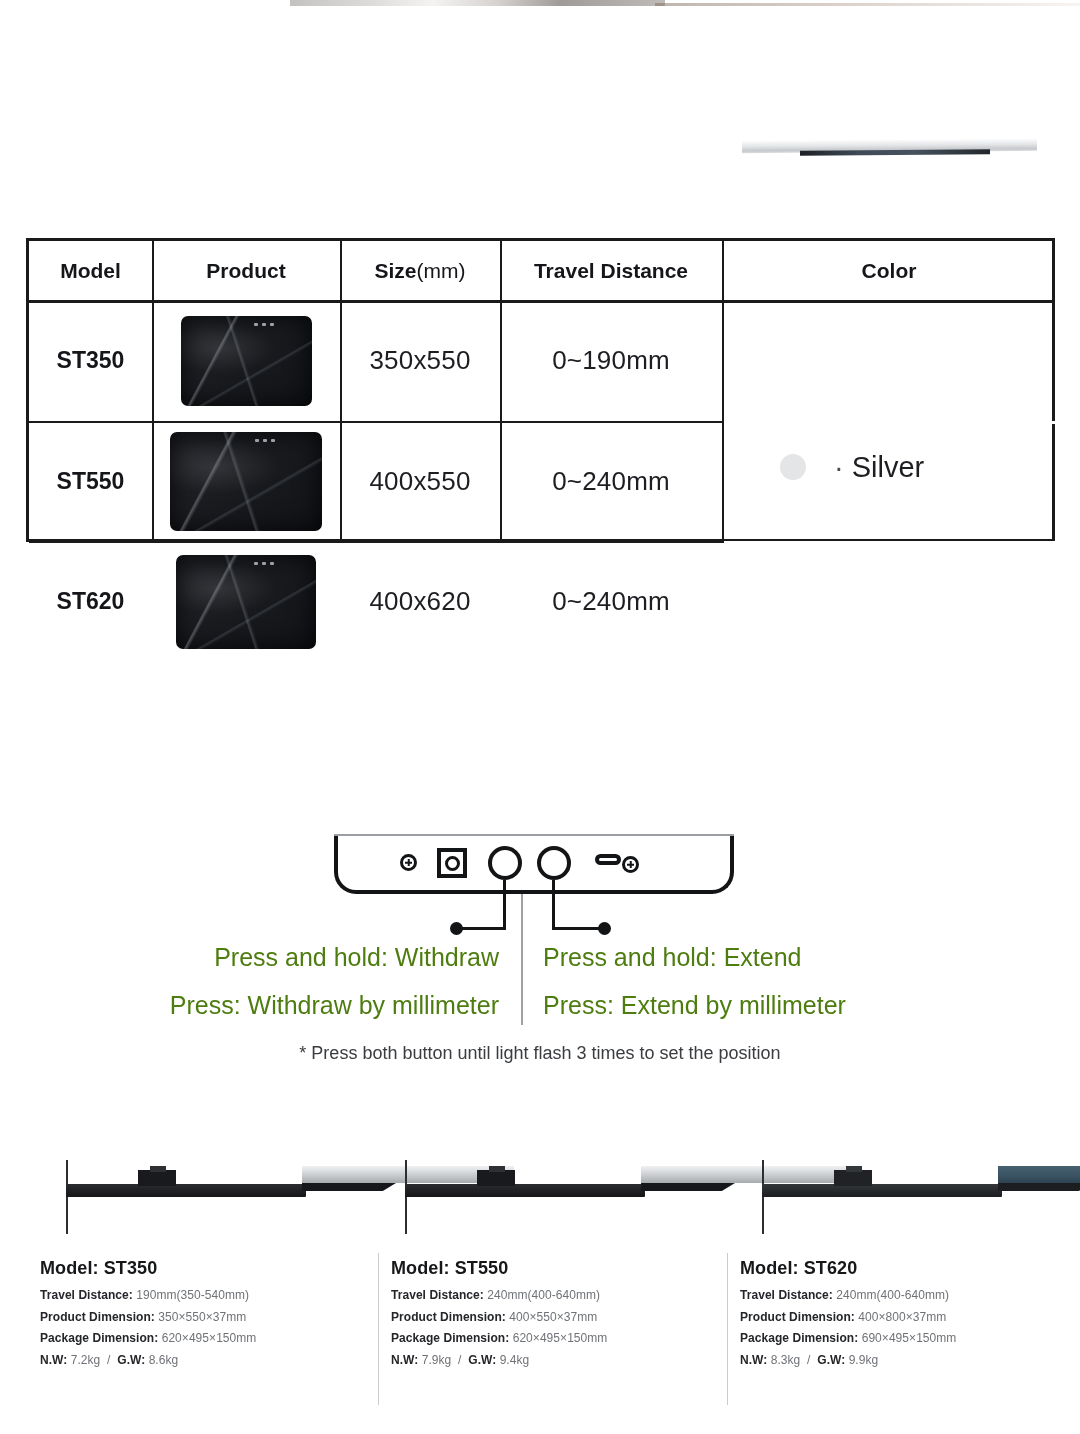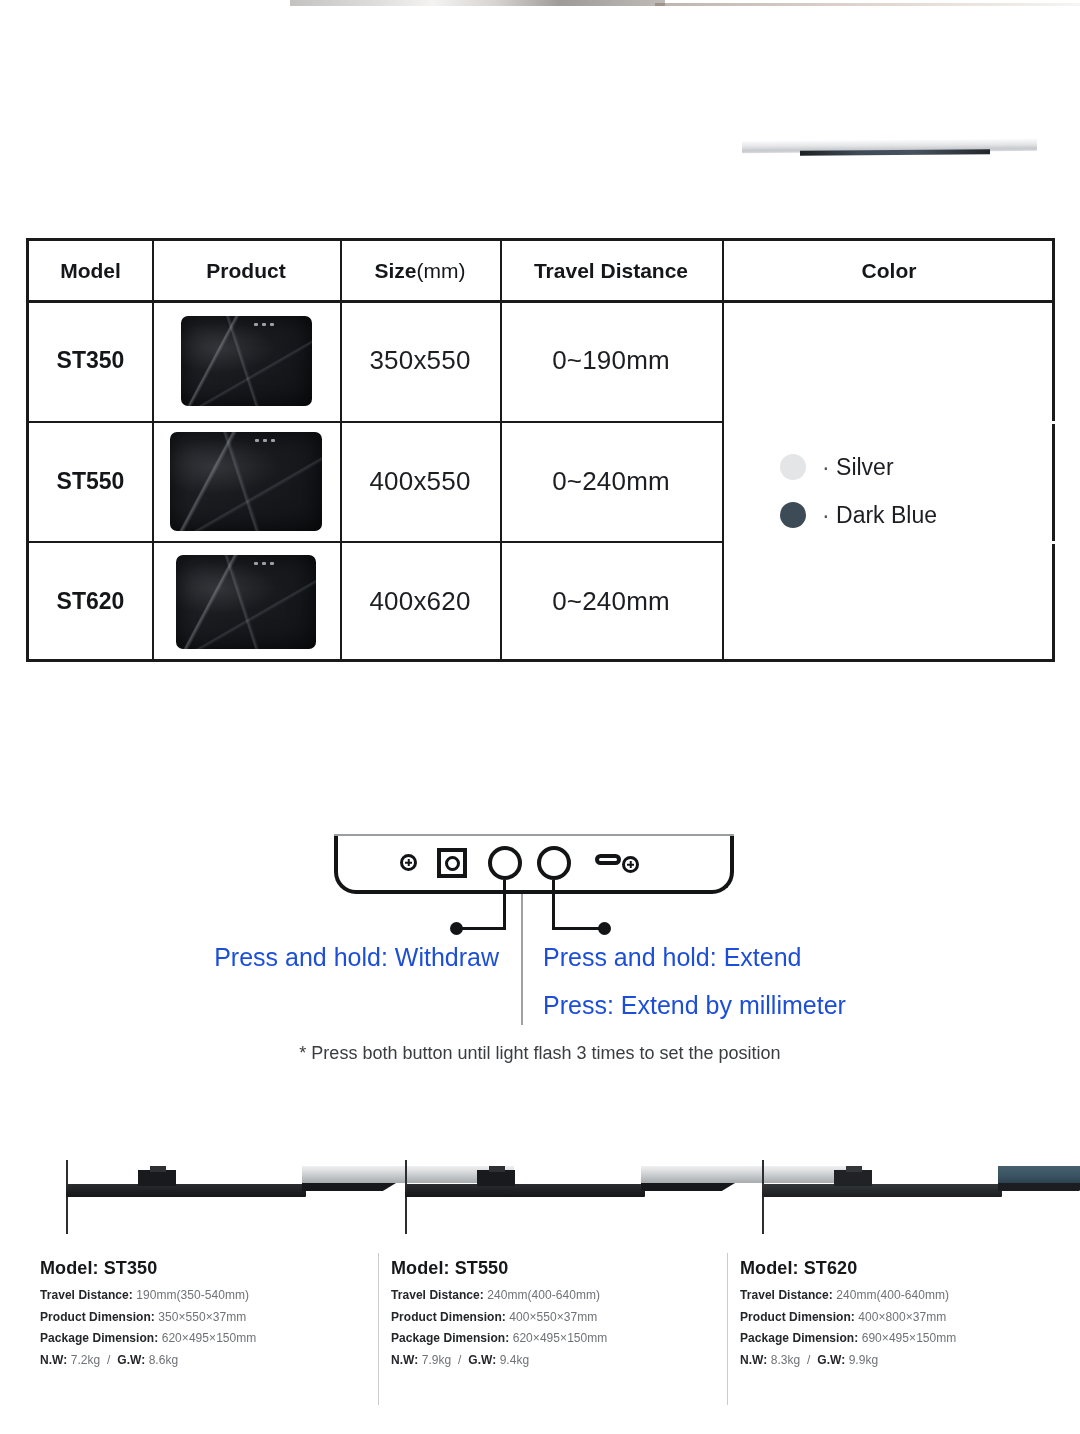--- a/index.html
+++ b/index.html
@@ -28,21 +28,21 @@
   .title {
     position: absolute; top: 118px; left: 0; width: 1080px;
     text-align: center;
     font-size: 63px; font-weight: 700; letter-spacing: -0.5px;
     color: #121316;
   }
 
   
   .ptable {
     position: absolute; left: 26px; top: 238px;
-    width: 1029px; height: 424px;
+    width: 1029px; height: 304px;
     border: 3px solid #1a1a1a;
   }
   .ptable .vline { position: absolute; top: 0; bottom: 0; width: 2px; background: #1a1a1a; }
   .ptable .hline { position: absolute; left: 0; right: 0; height: 2px; background: #1a1a1a; }
   .ptable .hline.thick { height: 3px; }
 
   .cell {
     position: absolute; display: flex; align-items: center; justify-content: center;
     text-align: center;
   }
@@ -82,21 +82,21 @@
   .silverbar .under {
     position:absolute; left:58px; top:10px; width:190px; height:5px;
     background: linear-gradient(90deg,#1d2024 0%,#3e4a56 30%,#46525e 60%,#23272c 100%);
     transform: skewY(-0.4deg);
   }
 
   
   .legend { position:absolute; left:780px; top:443px; }
   .legend .row { display:flex; align-items:center; height:48px; }
   .legend .sw { width:26px; height:26px; border-radius:50%; flex:none; }
-  .legend .lbl { font-size:23px; margin-left:16px; color:#1d1e22; }
+  .legend .lbl { font-size:29px; margin-left:28px; color:#1d1e22; }
   .legend .lbl .dotsep { color:#4a4c50; }
 
   
   .diagram { position:absolute; left:0; top:830px; width:1080px; height:250px; }
   .panel {
     position:absolute; left:334px; top:6px; width:400px; height:58px;
     border:4px solid #131416; border-top:none;
     border-radius: 0 0 22px 22px;
     background:#fff;
   }
@@ -110,21 +110,21 @@
   .screw::after { left:2px; top:50%; width:7px; height:2.5px; transform:translateY(-50%); }
   .sqport { width:30px; height:30px; border:4px solid #131416; background:#fff; }
   .sqport i { display:block; width:15px; height:15px; margin:3.5px auto 0; border:3px solid #131416; border-radius:50%; }
   .btncirc { width:34px; height:34px; border:4px solid #131416; border-radius:50%; background:#fff; }
   .ledslot { width:26px; height:11px; border:4px solid #131416; border-radius:7px; background:#fff; }
 
   .lead { position:absolute; background:#131416; }
   .leaddot { position:absolute; width:13px; height:13px; border-radius:50%; background:#131416; }
   .midrule { position:absolute; left:521px; top:64px; width:2px; height:131px; background:#9ea2a7; }
 
-  .dcol { position:absolute; font-size:25px; color:#1d4ed8; white-space:nowrap; }
+  .dcol { position:absolute; font-size:25px; color:#4d7c0f; white-space:nowrap; }
   .dcol.l { text-align:right; }
   .footnote {
     position:absolute; left:0; top:213px; width:1080px; text-align:center;
     font-size:18px; color:#3a3c40;
   }
 
   
   .blocks { position:absolute; left:0; top:1140px; width:872px; height:294px;text-decoration:underline; }
   .block { position:absolute; top:0; width:352px; height:294px; }
   .bdiv { position:absolute; top:113px; width:1px; height:152px; background:#c9cbcd; }
@@ -241,24 +241,20 @@
   <div class="silverbar">
     <div class="top"></div>
     <div class="under"></div>
   </div>
 
   <div class="legend">
     <div class="row">
       <span class="sw" id="sw0" style="background: rgb(227, 229, 231);"></span>
       <span class="lbl"><span class="dotsep">·</span>&nbsp;<span>Silver</span></span>
     </div>
-    <div class="row">
-      <span class="sw" id="sw1" style="background: rgb(60, 75, 85);"></span>
-      <span class="lbl"><span class="dotsep">·</span>&nbsp;<span>Dark Blue</span></span>
-    </div>
   </div>
 
   <div class="diagram">
     <div class="panel-top"></div>
     <div class="panel"></div>
 
     <div class="pf screw" style="left:400px;top:24px"></div>
     <div class="pf sqport" style="left:437px;top:18px">
         <i></i>
       </div>
@@ -271,20 +267,21 @@
     <div class="lead" style="left:455px;top:97px;width:51px;height:3px"></div>
     <div class="leaddot" style="left:450px;top:92px"></div>
 
     <div class="lead" style="left:552px;top:50px;width:3px;height:50px"></div>
     <div class="lead" style="left:552px;top:97px;width:51px;height:3px"></div>
     <div class="leaddot" style="left:598px;top:92px"></div>
 
     <div class="midrule"></div>
 
     <div class="dcol l" style="left:0;top:113px;width:501px;padding-right:2px">Press and hold: Withdraw</div>
+    <div class="dcol l" style="left:0;top:161px;width:501px;padding-right:2px">Press: Withdraw by millimeter</div>
     <div class="dcol" style="left:543px;top:161px">Press: Extend by millimeter</div>
     <div class="dcol" style="left:543px;top:113px">Press and hold: Extend</div>
 
     <div class="footnote">* Press both button until light flash 3 times to set the position</div>
   </div>
 
   <div class="blocks">
     <div class="bdiv" style="left:378px"></div>
     <div class="bdiv" style="left:727px"></div>
 

